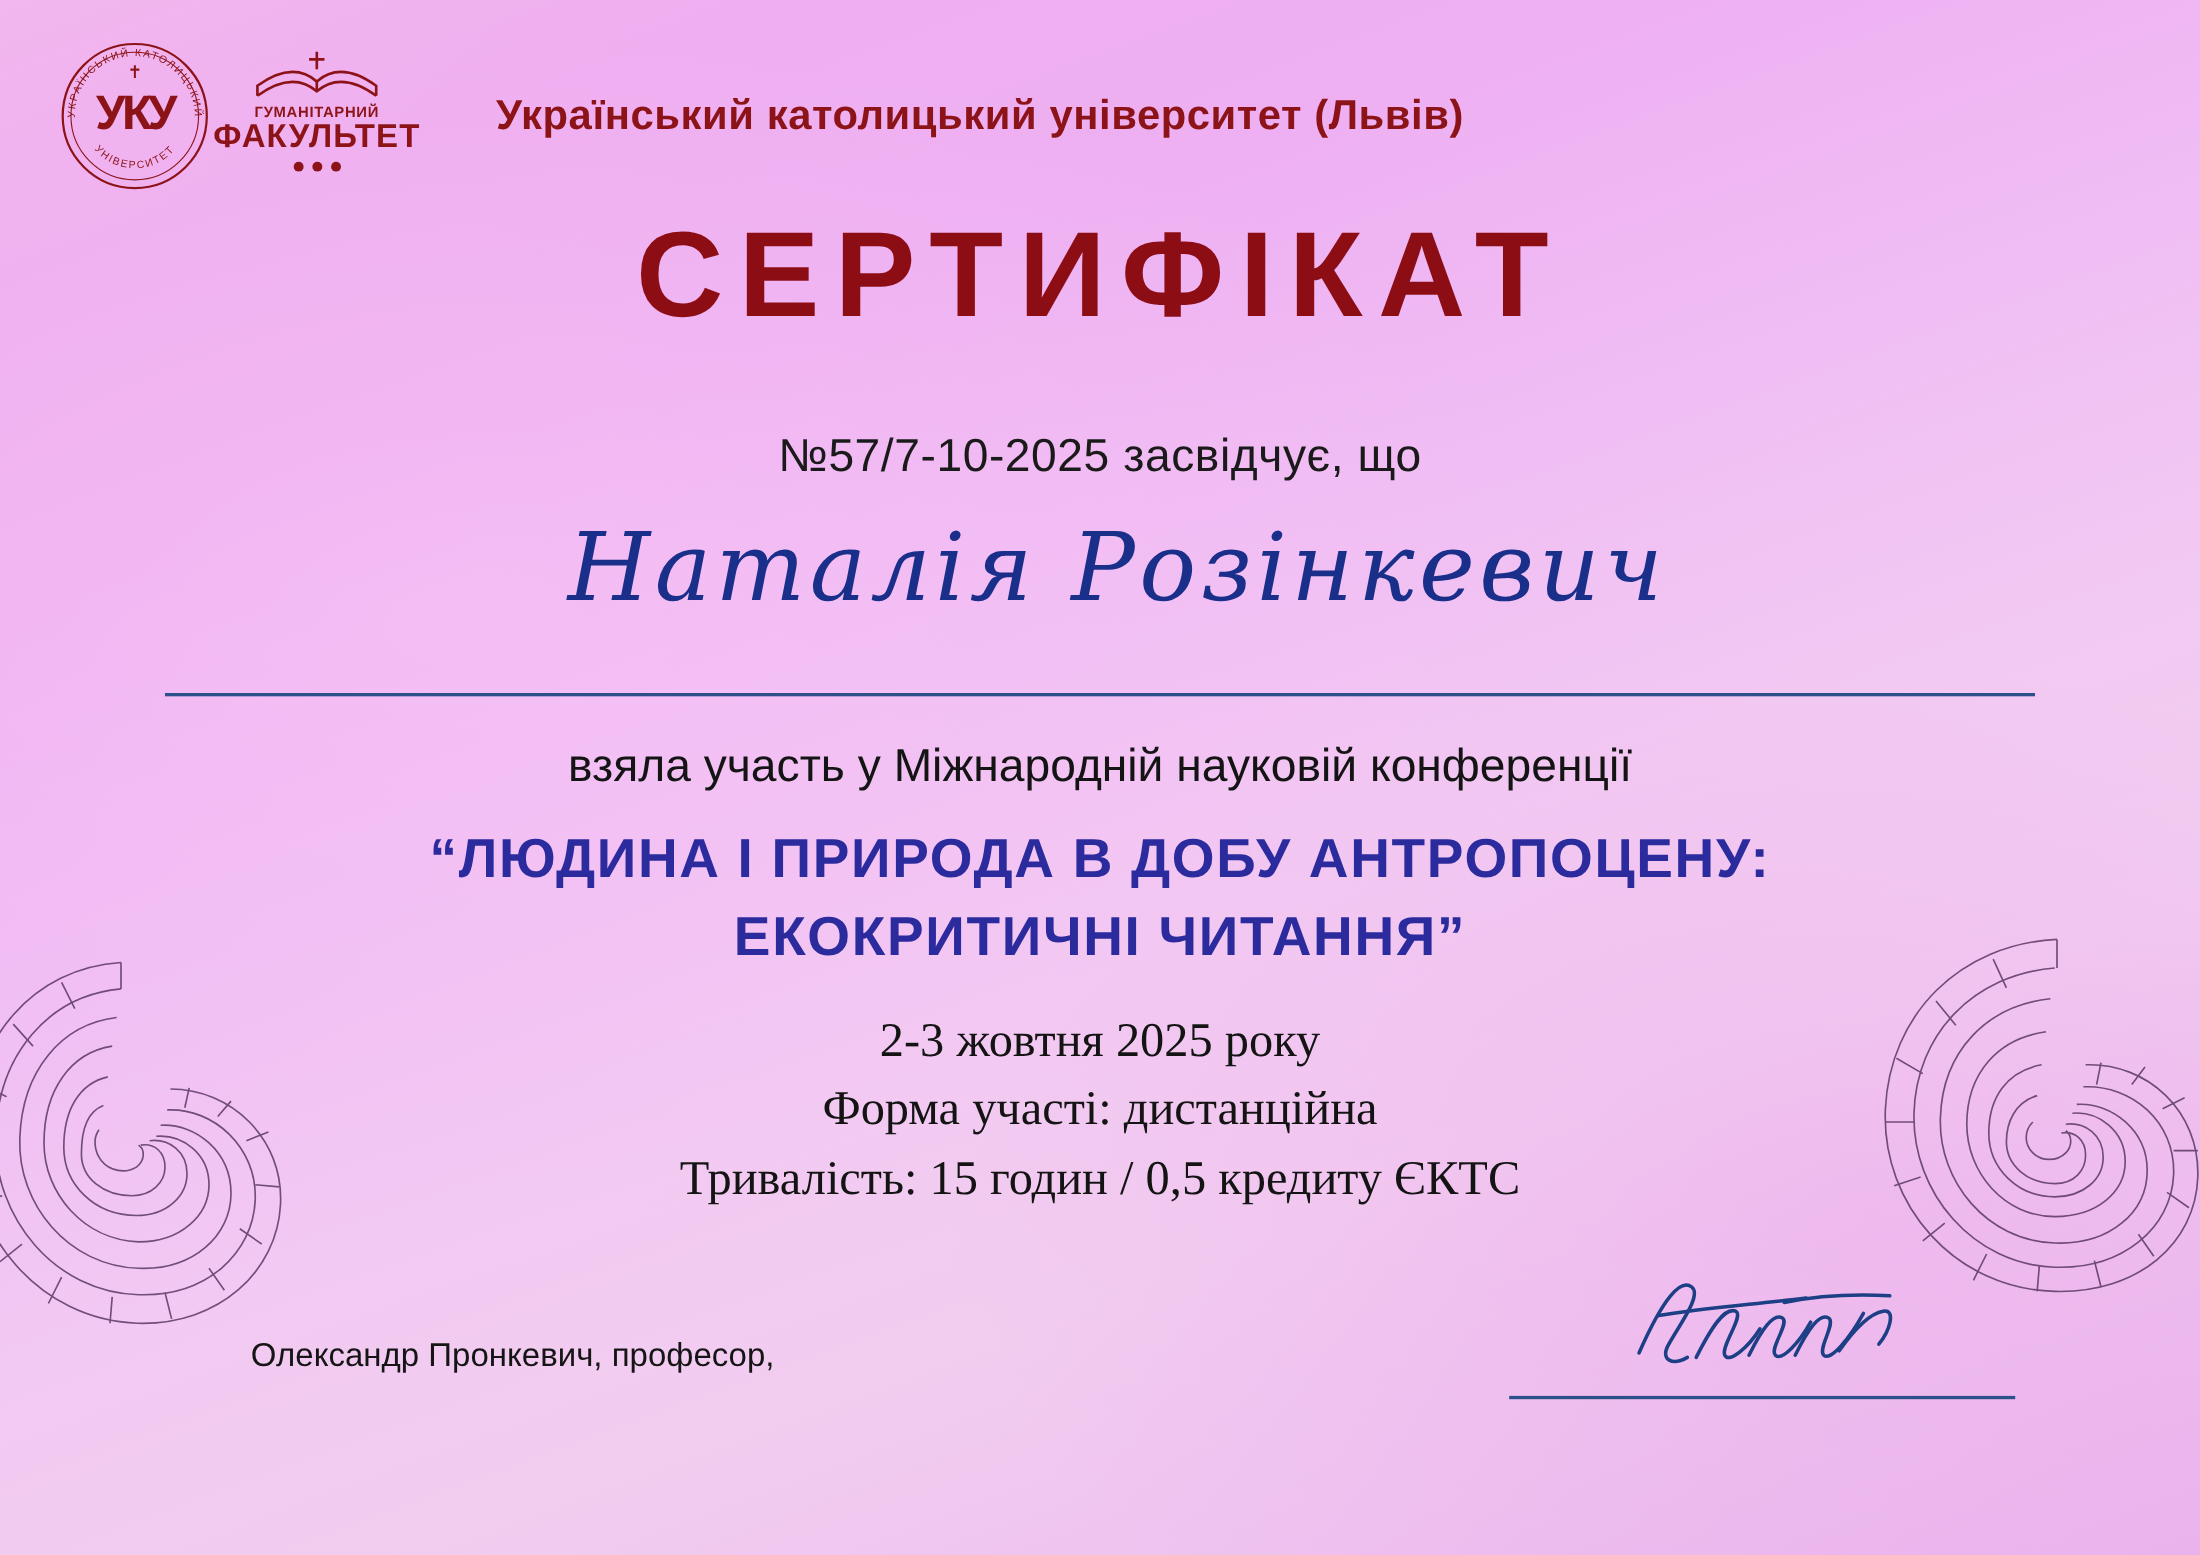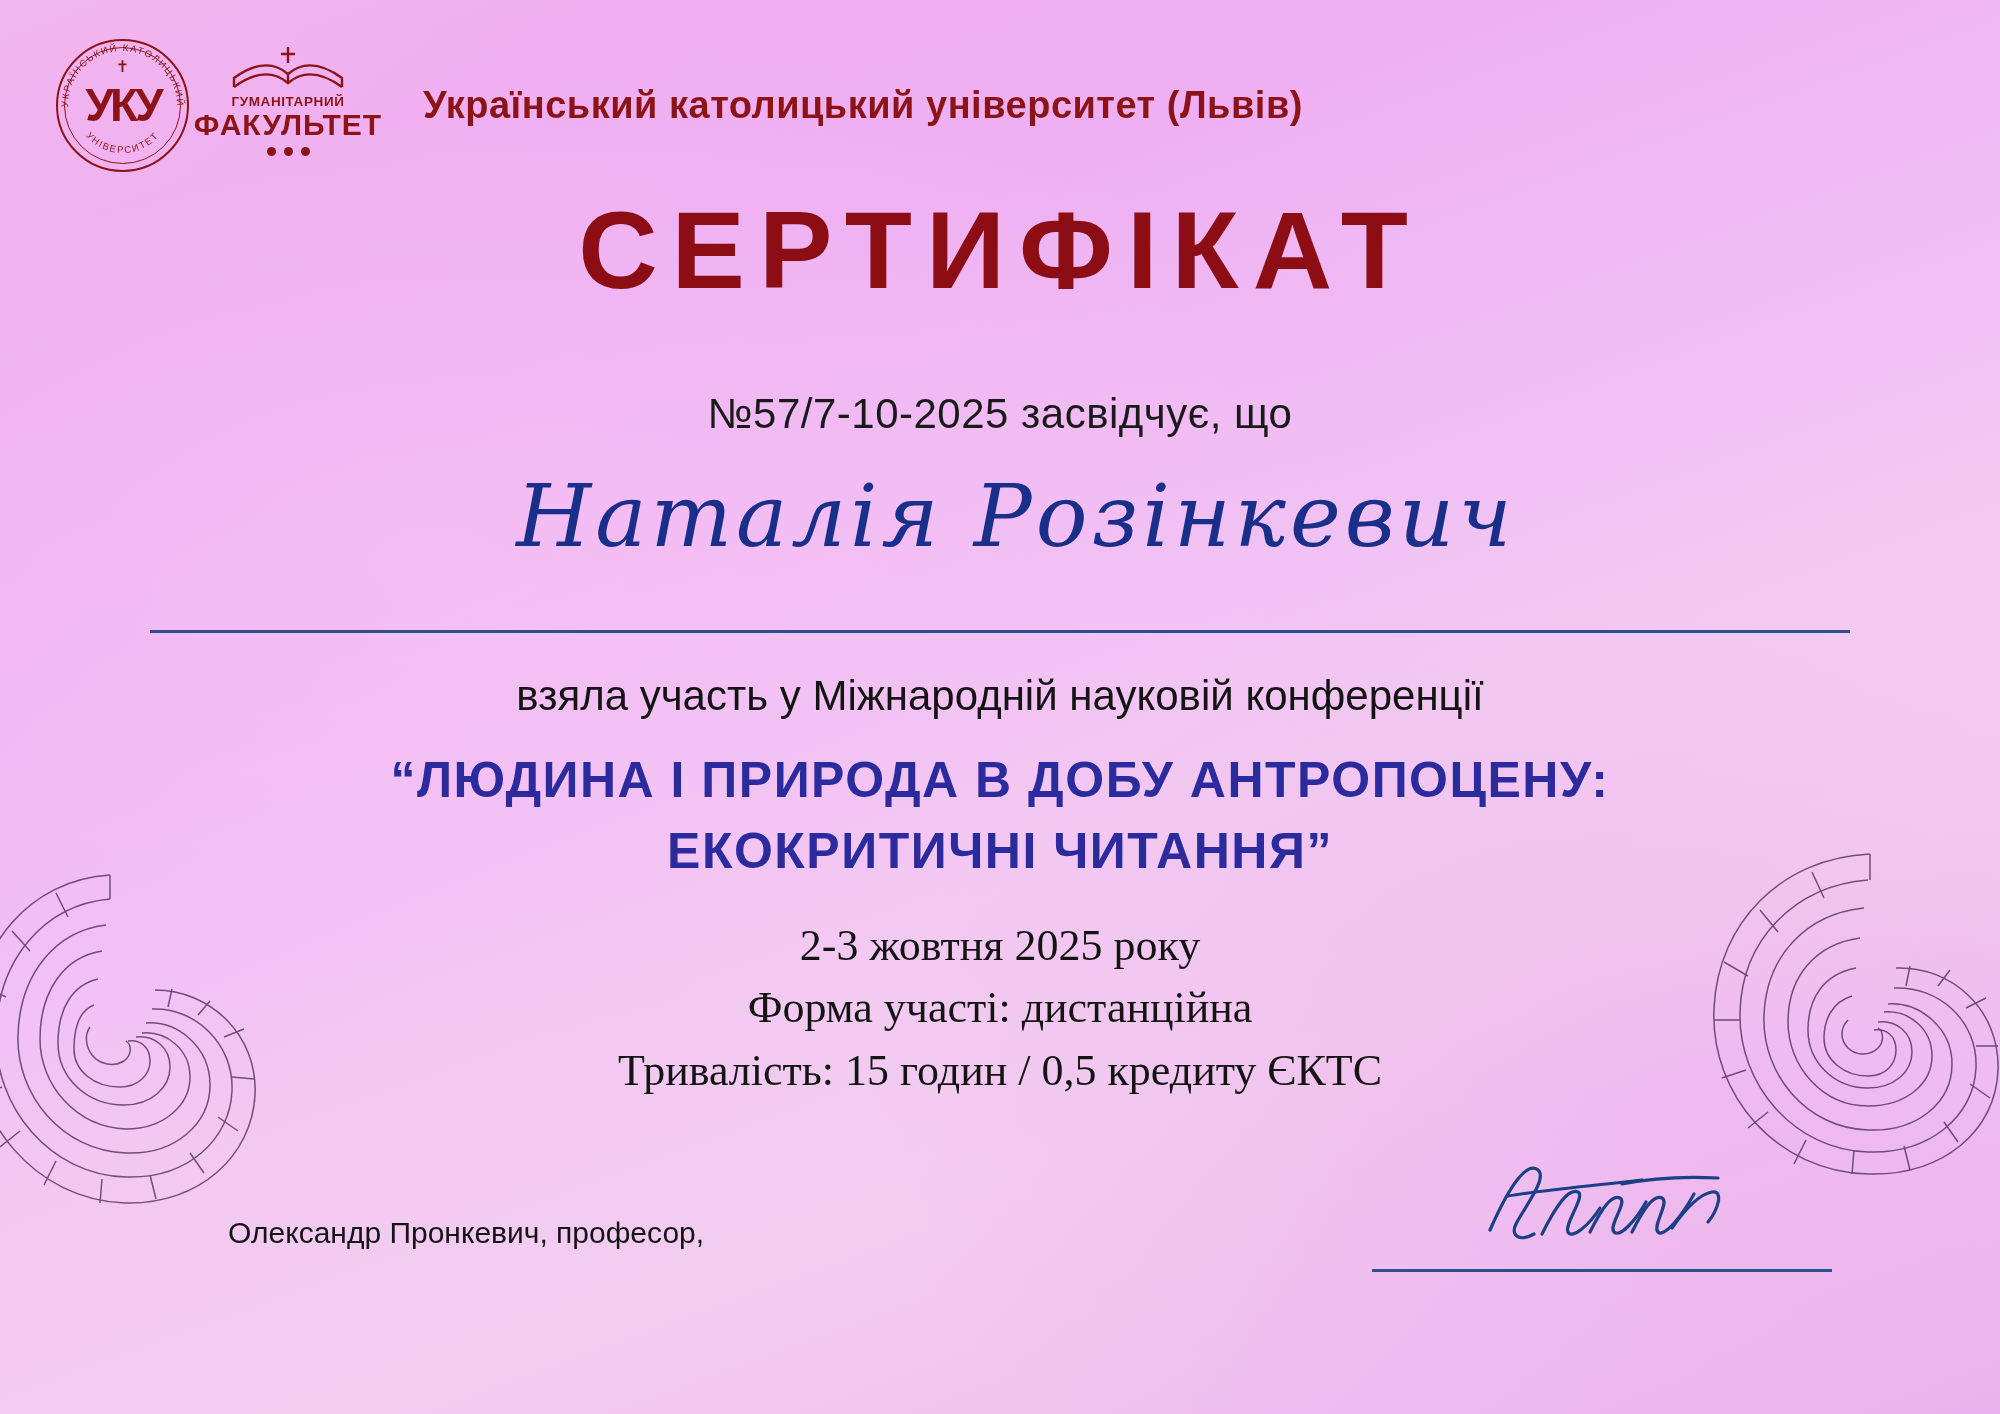--- a/index.html
+++ b/index.html
@@ -66,21 +66,21 @@
     border: 1px solid #8c1418;
     border-radius: 50%;
   }
   .logo-uku .mono {
     position: absolute;
     inset: 0;
     display: flex;
     align-items: center;
     justify-content: center;
     color: #8c1418;
-    font-family: Liberation Sans, sans-serif;
+    font-family: Liberation Mono, monospace;
     font-size: 46px;
     font-weight: bold;
     letter-spacing: -4px;
   }
   .logo-uku .cross {
     position: absolute;
     top: 26px;
     left: 50%;
     transform: translateX(-50%);
     color: #8c1418;
@@ -131,21 +131,21 @@
     gap: 8px;
   }
   .logo-hum .dots i {
     display: block;
     width: 9px;
     height: 9px;
     border-radius: 50%;
     background: #8c1418;
   }
   .org-name {
-    margin-left: 60px;
+    margin-left: 88px;
     color: #8c1418;
     font-size: 38px;
     font-weight: bold;
     letter-spacing: 0.5px;
     white-space: nowrap;
   }
 
   
   .title {
     position: absolute;

